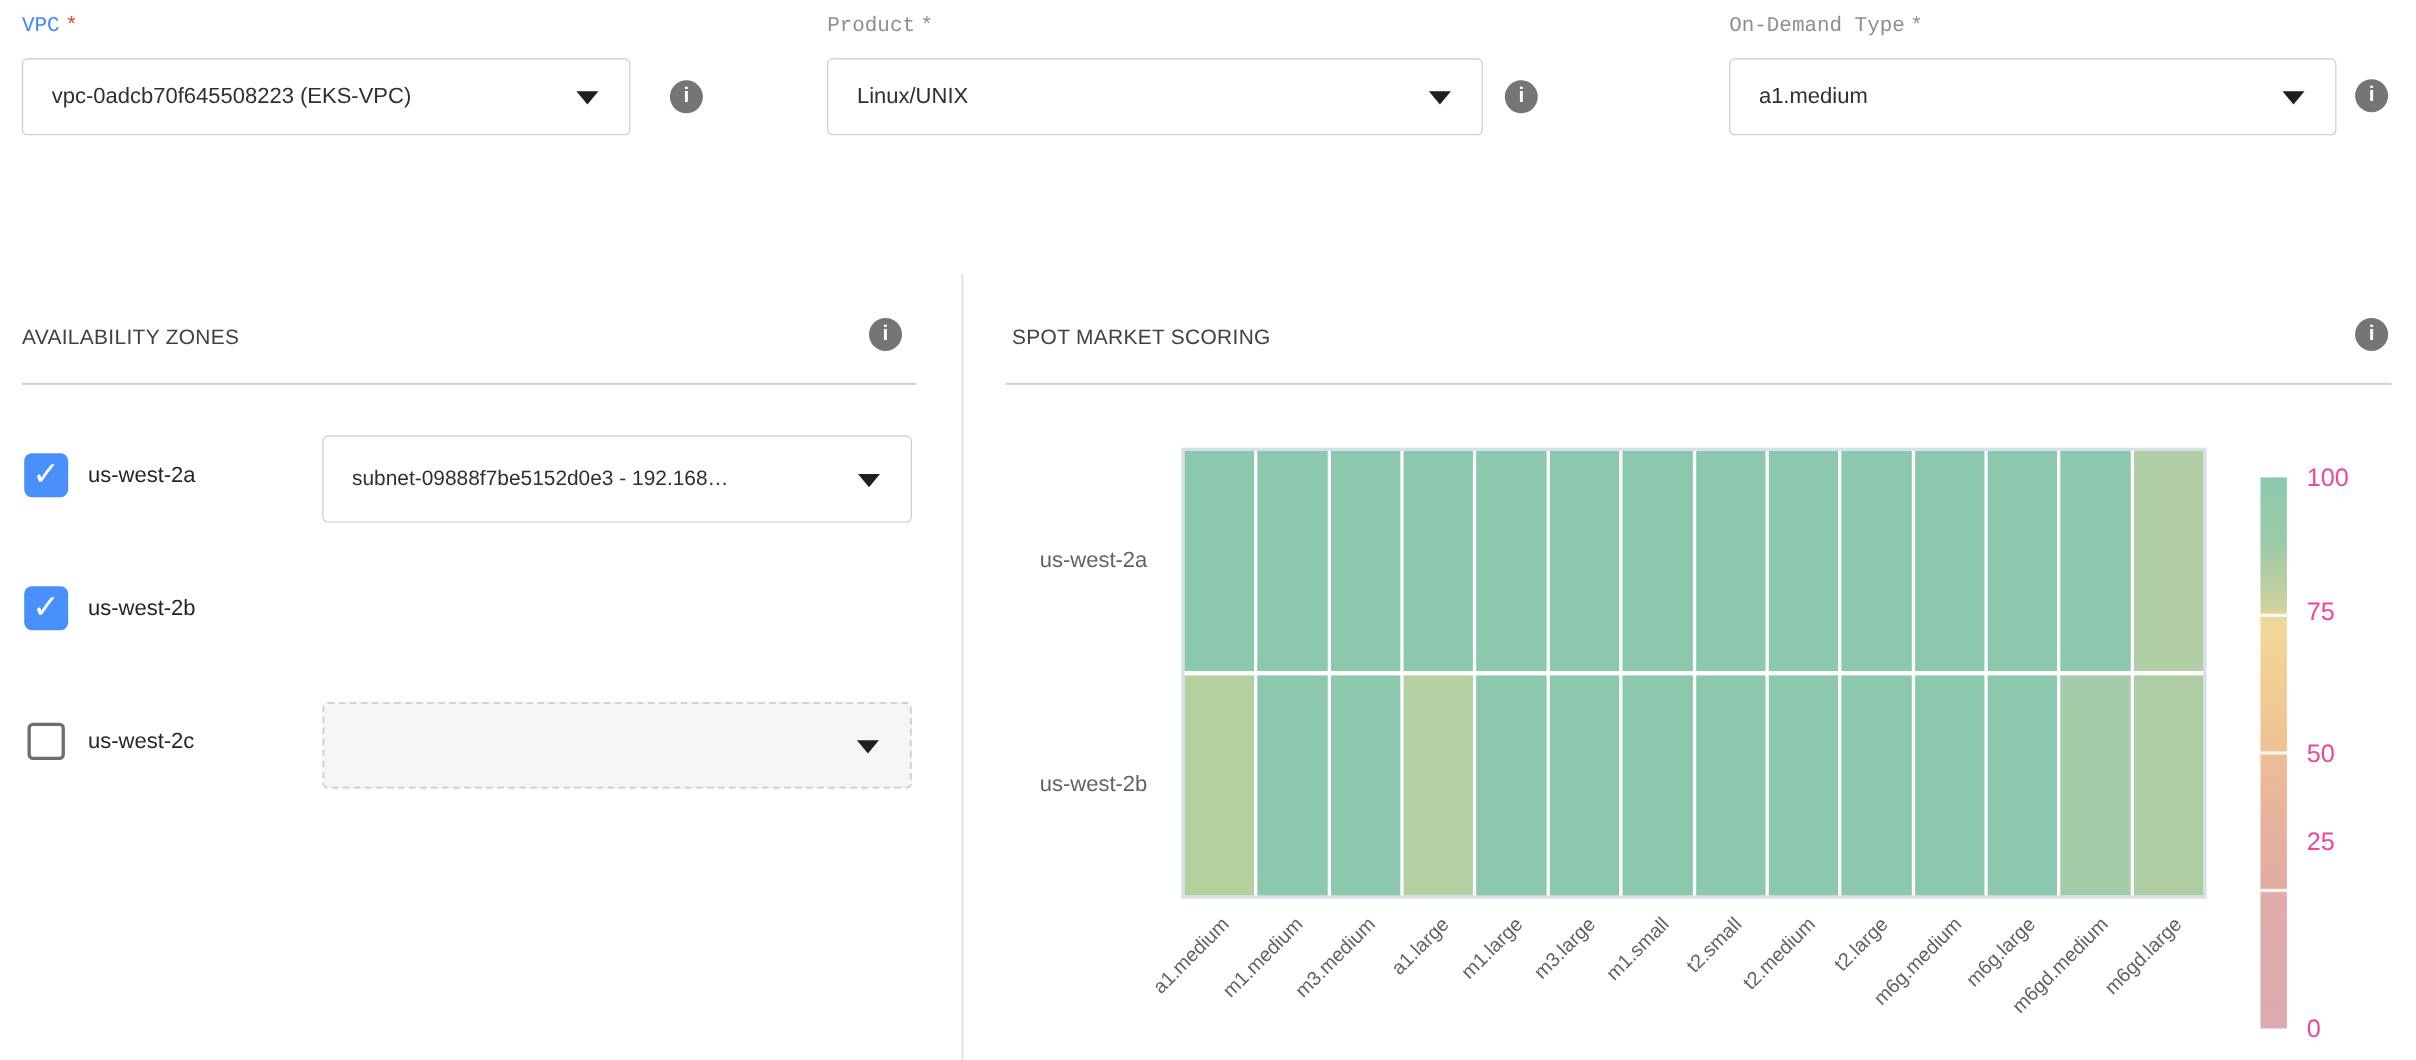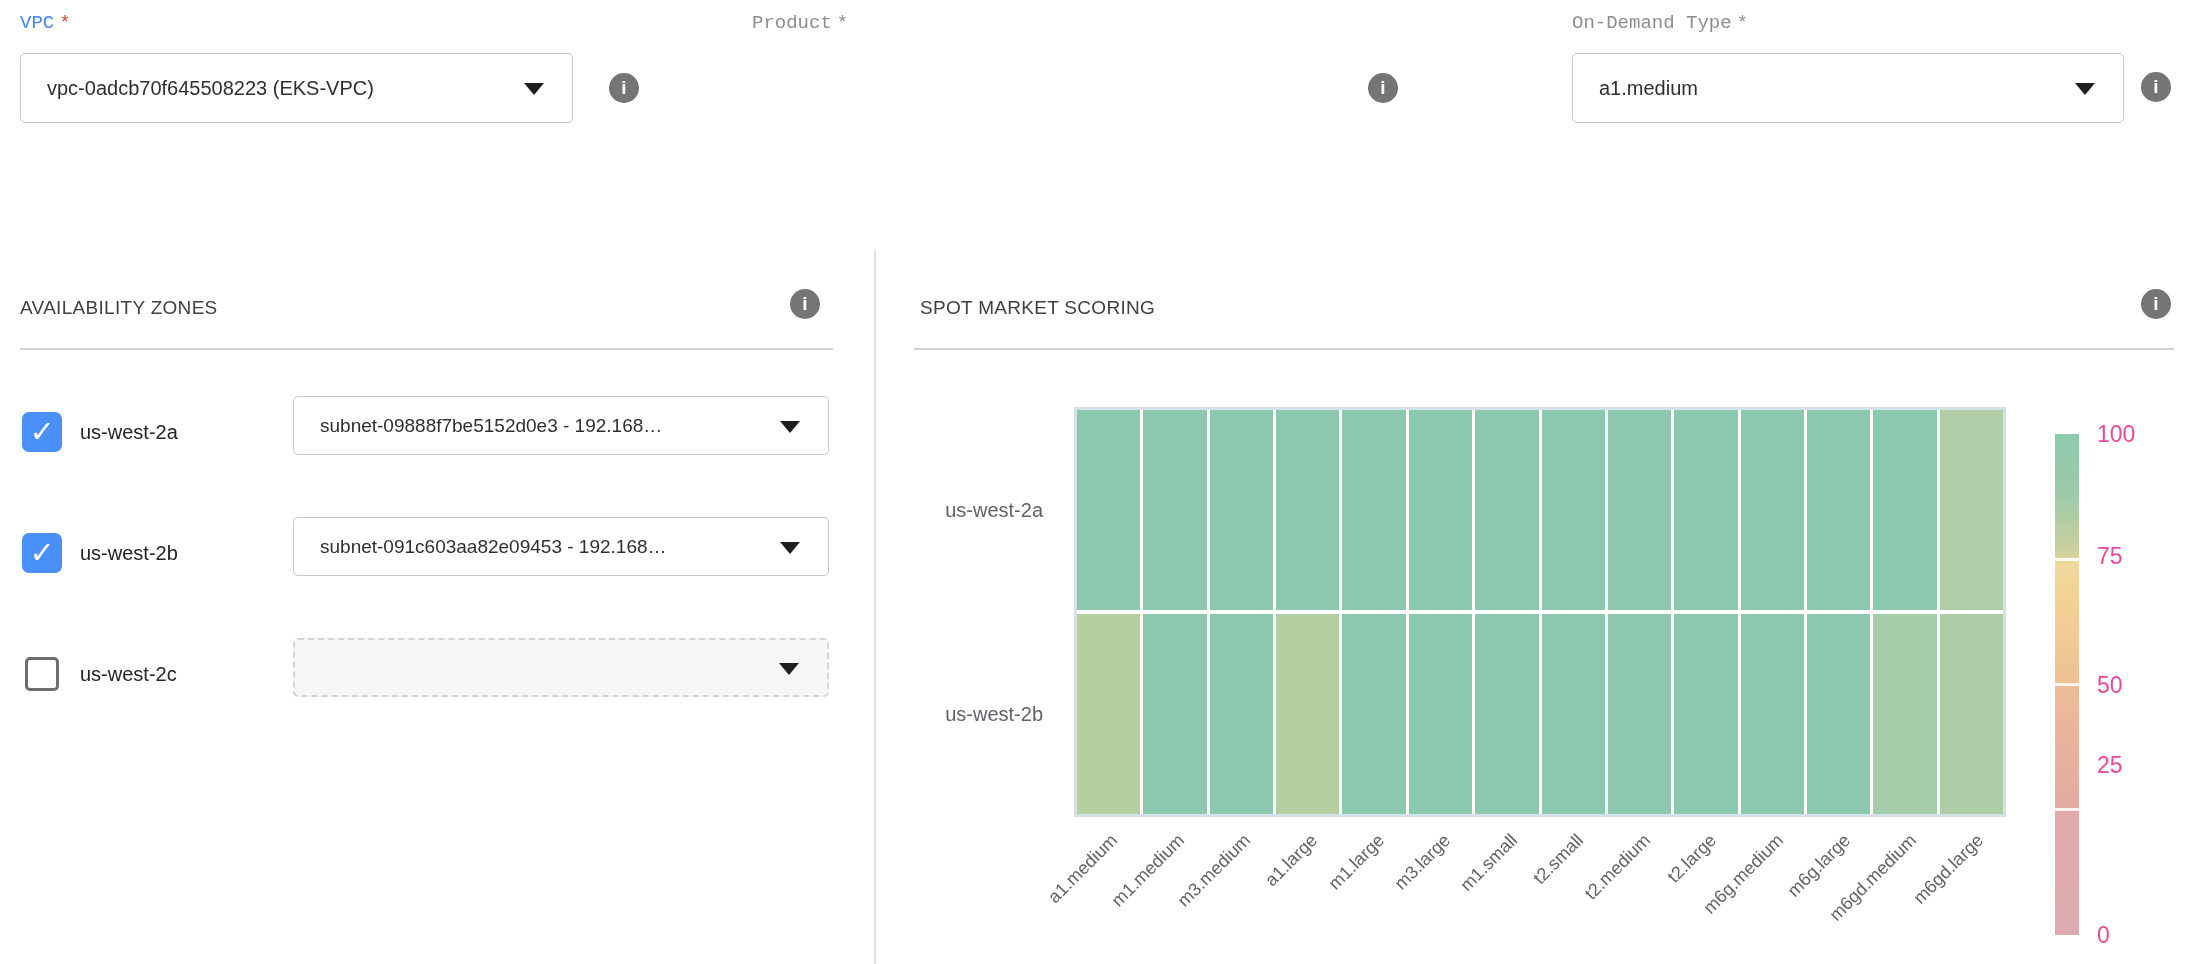--- a/index.html
+++ b/index.html
@@ -28,21 +28,21 @@
   .vdivider{ position:absolute; left:874px; top:249px; width:2px; height:715px; background:#e3e3e3; }
   
   .az-row{ position:absolute; left:20px; width:813px; height:72px; }
   .cb{ position:absolute; left:2px; top:16px; width:40px; height:40px; border-radius:7px; }
   .cb.checked{ background:#4a90fb; }
   .cb.checked::after{ content:"✓"; position:absolute; left:0; width:100%; top:0; color:#fff;
                       font-size:30px; font-weight:700; line-height:40px; text-align:center; }
   .cb.unchecked{ left:5px; top:19px; width:34px; height:34px; background:#fff;
                  border:3px solid #6e6e6e; border-radius:5px; }
   .zone{ position:absolute; left:60px; top:0; line-height:72px; font-size:20px; color:#242424; }
-  .az-sel{ left:273px; top:0; width:536px; height:59px; }
+  .az-sel{ left:273px; top:0; width:536px; height:79px; }
   .az-sel .val{ font-size:19px; }
   .sel.disabled{ background:#f6f6f6; border:2px dashed #d4d4d4; }
   
   .hm-grid{ position:absolute; left:1074px; top:407px; width:932px; height:410px;
             display:grid; grid-template-columns:repeat(14,1fr); grid-template-rows:1fr 1fr;
             gap:4px 3px; background:#fff; border:3px solid #d3e1ea; }
   .hm-cell{ width:100%; height:100%; }
   .hm-rowlab{ position:absolute; left:854px; width:189px; text-align:right;
               transform:translateY(-50%); font-size:20px; color:#5f6368; }
   .x-label{ position:absolute; width:220px; text-align:right; font-size:18px; color:#5f6368;
@@ -65,20 +65,24 @@
     <div class="f-label vpc"><span>VPC</span><span class="req">*</span></div>
     <div class="sel top-sel">
       <span class="val">vpc-0adcb70f645508223 (EKS-VPC)</span>
       <span class="caret"></span>
     </div>
   </div>
   <div class="info" style="left:609px;top:73px"></div>
 
   <div class="fg" style="left:752px;width:596px">
     <div class="f-label"><span>Product</span><span class="req">*</span></div>
+    <div class="sel top-sel">
+      <span class="val">Linux/UNIX</span>
+      <span class="caret"></span>
+    </div>
   </div>
   <div class="info" style="left:1368px;top:73px"></div>
 
   <div class="fg" style="left:1572px;width:552px">
     <div class="f-label"><span>On-Demand Type</span><span class="req">*</span></div>
     <div class="sel top-sel">
       <span class="val">a1.medium</span>
       <span class="caret"></span>
     </div>
   </div>
@@ -99,24 +103,20 @@
     <span class="zone">us-west-2a</span>
     <div class="sel az-sel">
       <span class="val">subnet-09888f7be5152d0e3 - 192.168…</span>
       <span class="caret"></span>
     </div>
   </div>
 
   <div class="az-row" style="top:517px">
     <span class="cb checked"></span>
     <span class="zone">us-west-2b</span>
-    <div class="sel az-sel">
-      <span class="val">subnet-091c603aa82e09453 - 192.168…</span>
-      <span class="caret"></span>
-    </div>
   </div>
 
   <div class="az-row" style="top:638px">
     <span class="cb unchecked"></span>
     <span class="zone">us-west-2c</span>
     <div class="sel az-sel disabled">
       <span class="val"></span>
       <span class="caret"></span>
     </div>
   </div>

